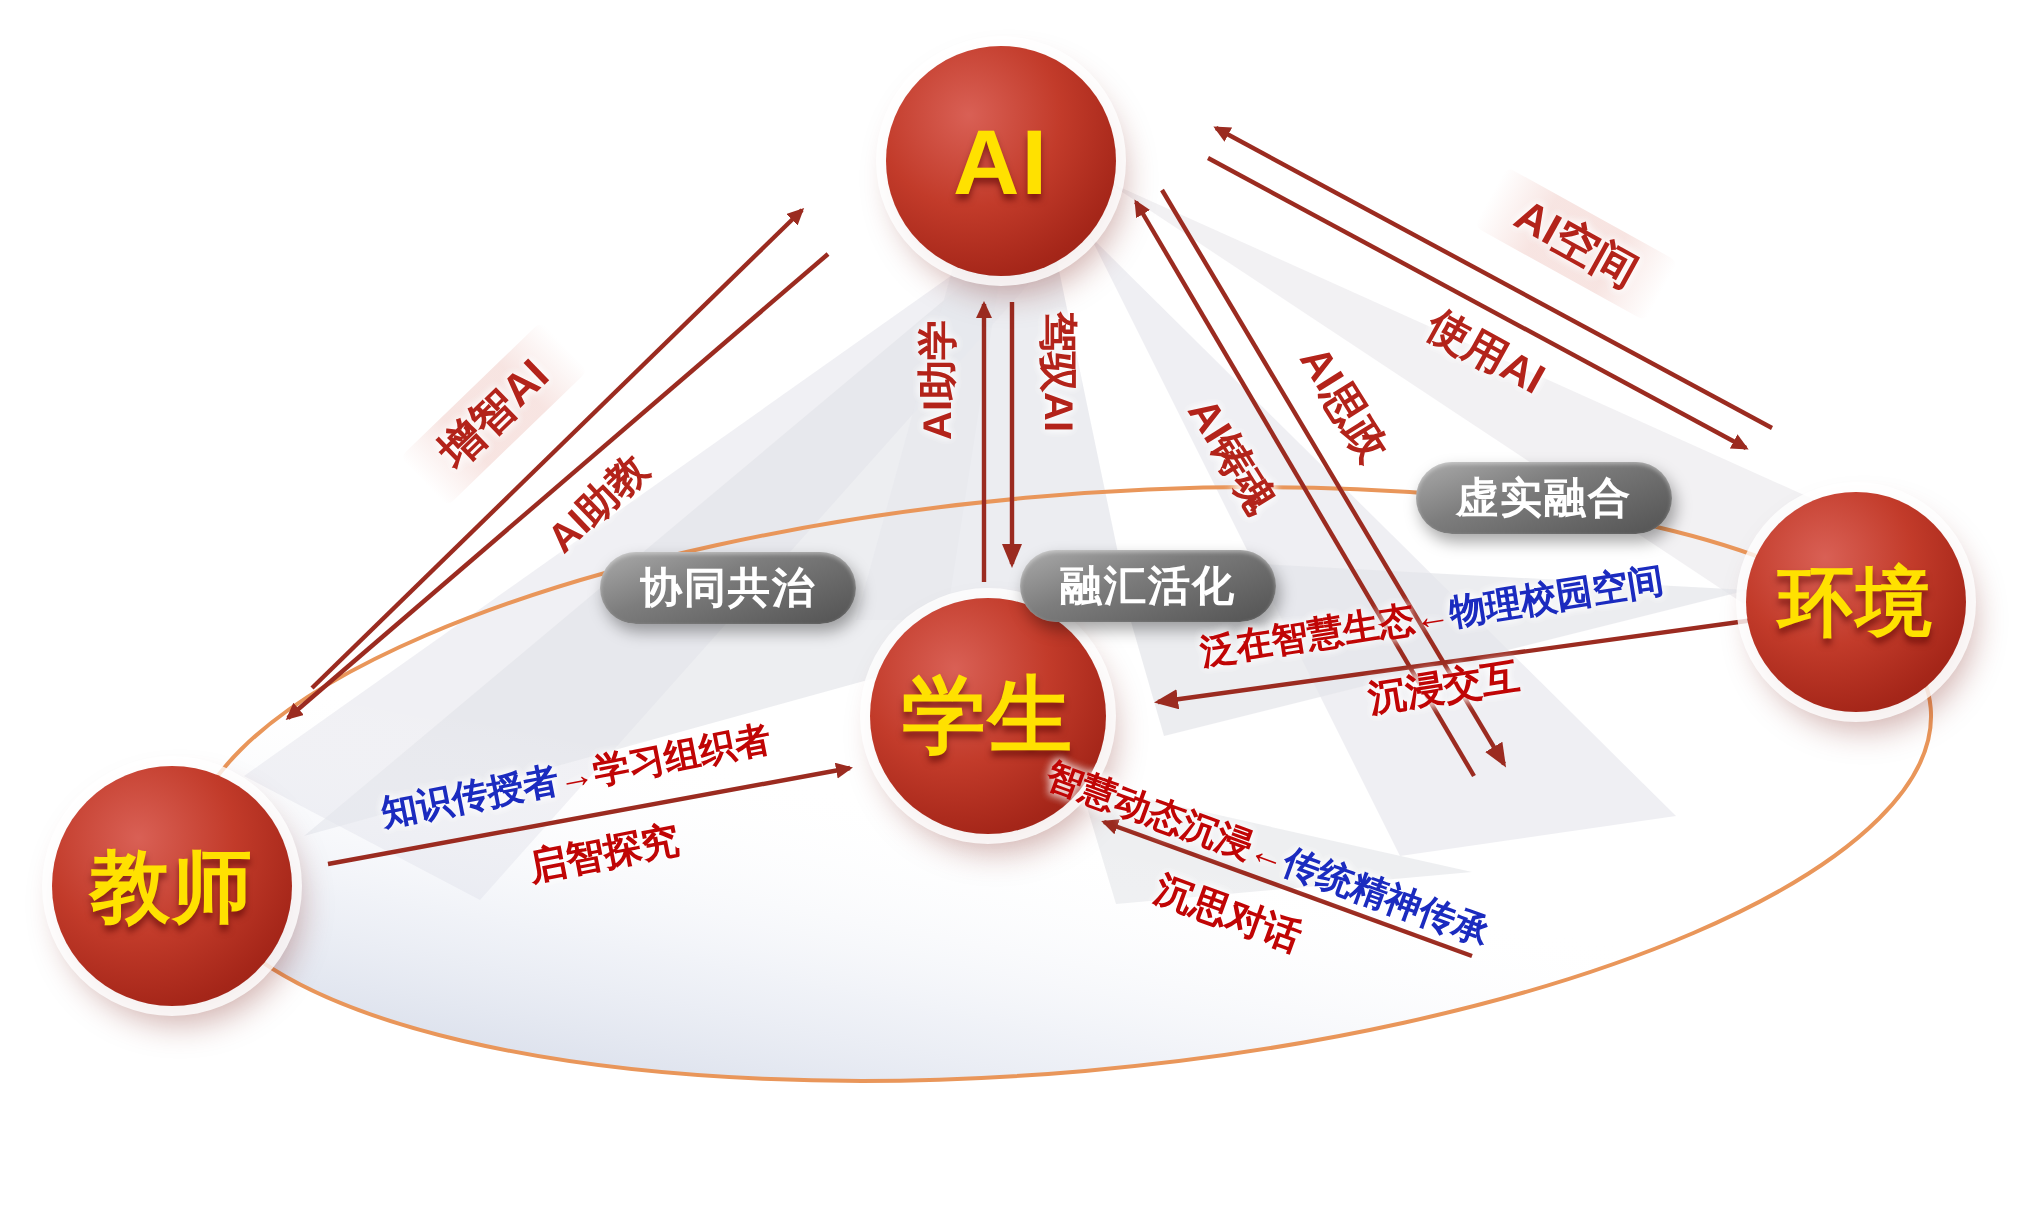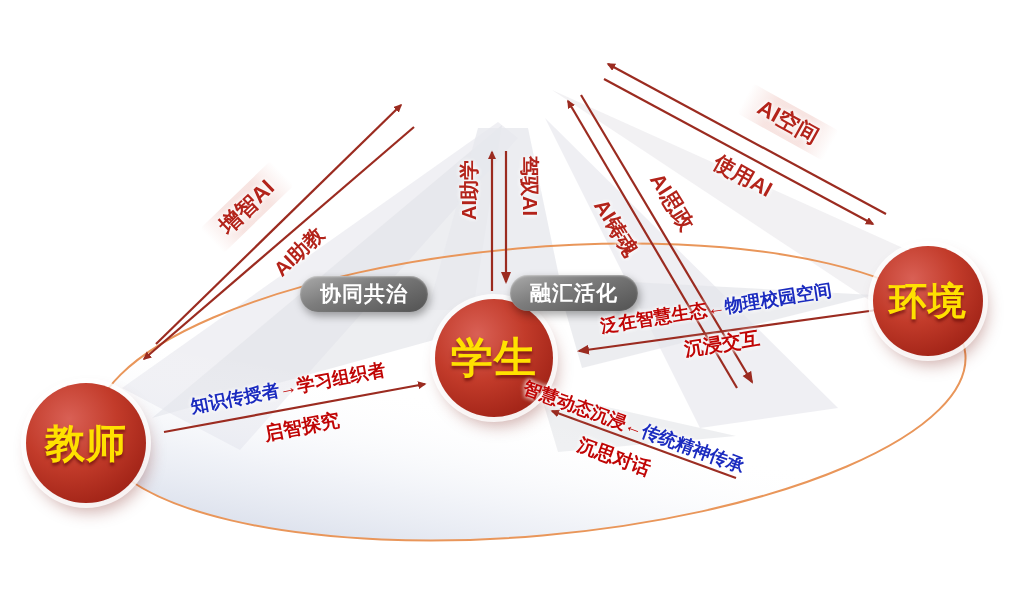--- a/index.html
+++ b/index.html
@@ -82,26 +82,28 @@
       <line x1="492" y1="291" x2="492" y2="152" marker-end="url(#ah)"></line>
       <line x1="506" y1="151" x2="506" y2="282" marker-end="url(#ahBig)"></line>
       <line x1="737" y1="388" x2="568" y2="101" marker-end="url(#ah)"></line>
       <line x1="581" y1="95" x2="752" y2="382" marker-end="url(#ahBig)"></line>
       <line x1="884" y1="309" x2="579" y2="351" marker-end="url(#ahBig)"></line>
       <line x1="736" y1="478" x2="552" y2="411" marker-end="url(#ah)"></line>
       <line x1="164" y1="432" x2="425" y2="384" marker-end="url(#ah)"></line>
     </g>
   </svg>
 
+  <div class="node" style="left:443px;top:23px;width:115px;height:115px;font-size:46px;">AI</div>
   <div class="node" style="left:26px;top:383px;width:120px;height:120px;font-size:40px;">教师</div>
   <div class="node" style="left:435px;top:299px;width:118px;height:118px;font-size:42px;">学生</div>
   <div class="node" style="left:873px;top:246px;width:110px;height:110px;font-size:38px;">环境</div>
 
   <div class="pill" style="left:364px;top:294px;">协同共治</div>
   <div class="pill" style="left:574px;top:293px;">融汇活化</div>
+  <div class="pill" style="left:772px;top:249px;">虚实融合</div>
 
   <div class="lbl brick band" style="left:247px;top:207px;--r:-44deg;font-size:22px;">增智AI</div>
   <div class="lbl brick" style="left:299px;top:252px;--r:-44deg;font-size:20px;">AI助教</div>
 
   <div class="lbl brick band" style="left:788px;top:122px;--r:29deg;font-size:22px;">AI空间</div>
   <div class="lbl brick" style="left:743px;top:176px;--r:29deg;font-size:21px;">使用AI</div>
 
   <div class="lbl brick" style="left:469px;top:190px;--r:-90deg;font-size:20px;">AI助学</div>
   <div class="lbl brick" style="left:529px;top:186px;--r:90deg;font-size:20px;">驾驭AI</div>
 

